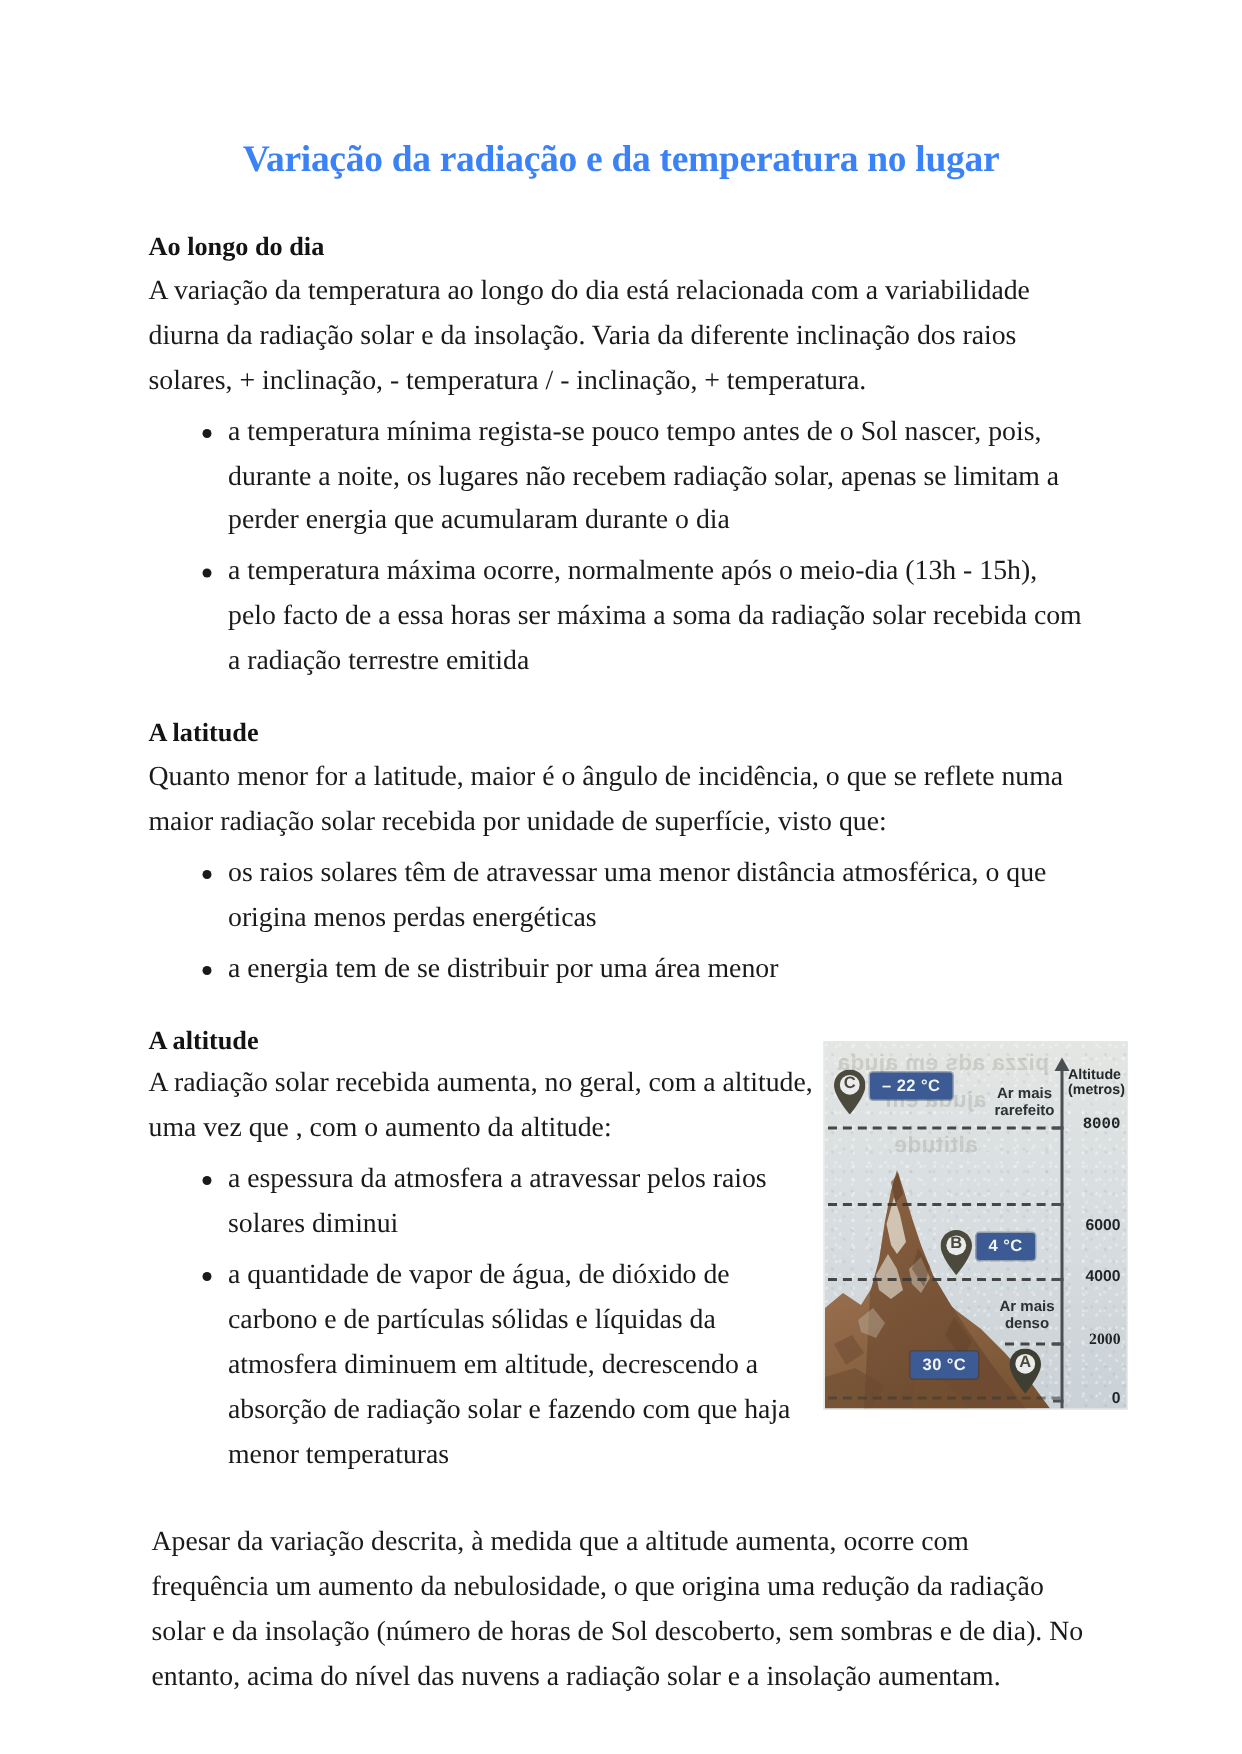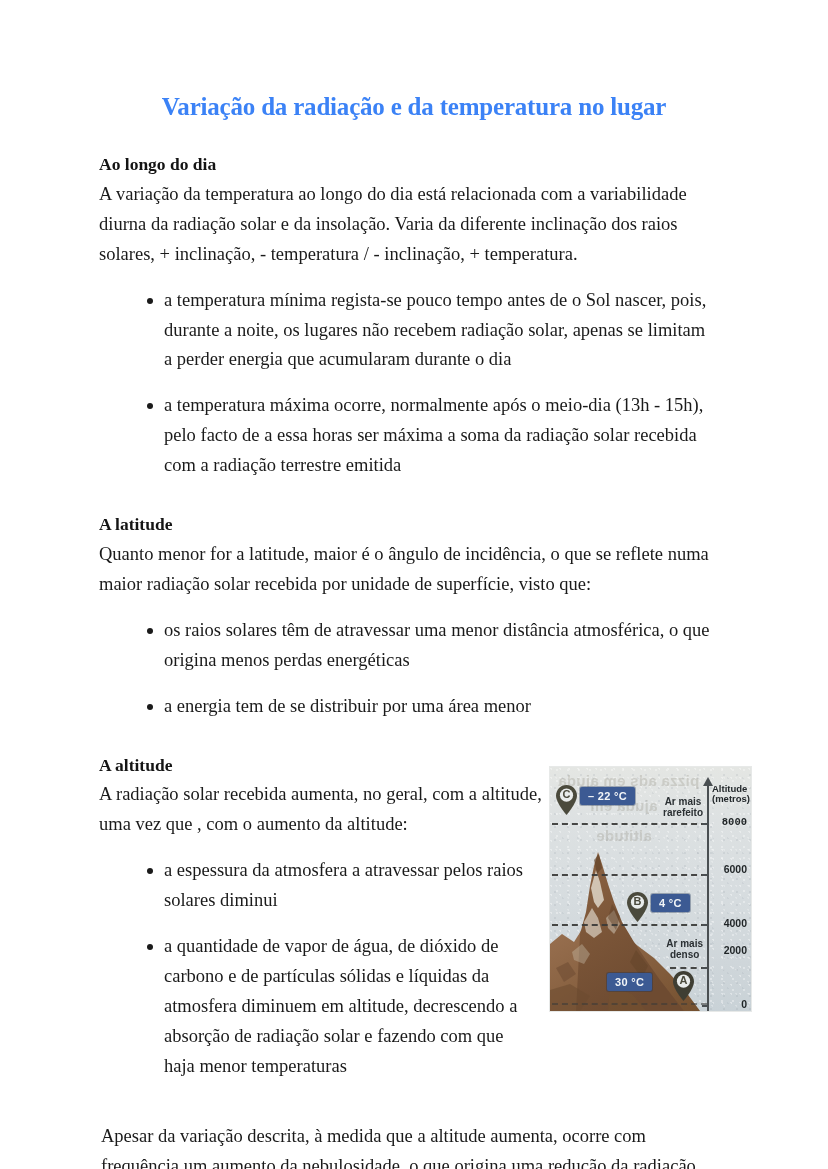--- a/index.html
+++ b/index.html
@@ -53,21 +53,21 @@
   ul.bullets {
     margin: 2px 0 0 0;
     padding: 0;
     list-style: none;
   }
   ul.bullets > li {
     position: relative;
     font-size: 18.5px;
     line-height: 1.62;
     padding-left: 49px;
-    margin: 16px;
+    margin: 4px;
     color: #1a1a1a;
   }
   ul.bullets > li::before {
     content: "";
     position: absolute;
     left: 32px;
     top: 12px;
     width: 6px;
     height: 6px;
     background: #1a1a1a;
@@ -341,27 +341,27 @@
           <div class="axis-arrow"></div>
           <div class="axis-title">
             <span>Altitude</span><br>
             <span>(metros)</span>
           </div>
 
           <div class="tick" style="top:56px;"></div>
           <div class="tick-label" style="top:49px;font-family:Liberation Mono, monospace;">8000</div>
 
           <div class="tick" style="top:107px;"></div>
-          <div class="tick-label" style="top:96px;padding-left:34px;">6000</div>
+          <div class="tick-label" style="top:116px;padding-left:34px;">6000</div>
 
           <div class="tick" style="top:157px;"></div>
           <div class="tick-label" style="top:150px;">4000</div>
 
           <div class="tick" style="top:200px;"></div>
-          <div class="tick-label" style="top:177px;">2000</div>
+          <div class="tick-label" style="top:193px;font-family:Liberation Serif, serif;">2000</div>
 
           <div class="tick" style="top:238px;"></div>
           <div class="tick-label" style="top:231px;">0</div>
 
           <div class="air-label rarefeito">
             <span>Ar mais</span><br>
             <span>rarefeito</span>
           </div>
           <div class="air-label denso">
             <span>Ar mais</span><br>

